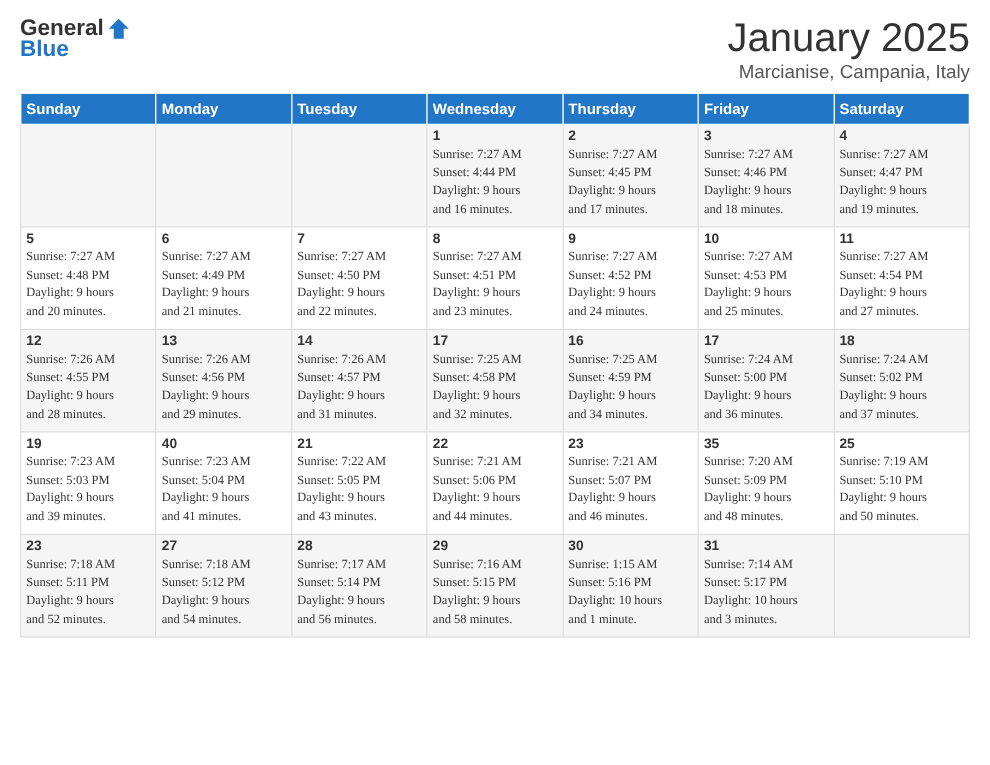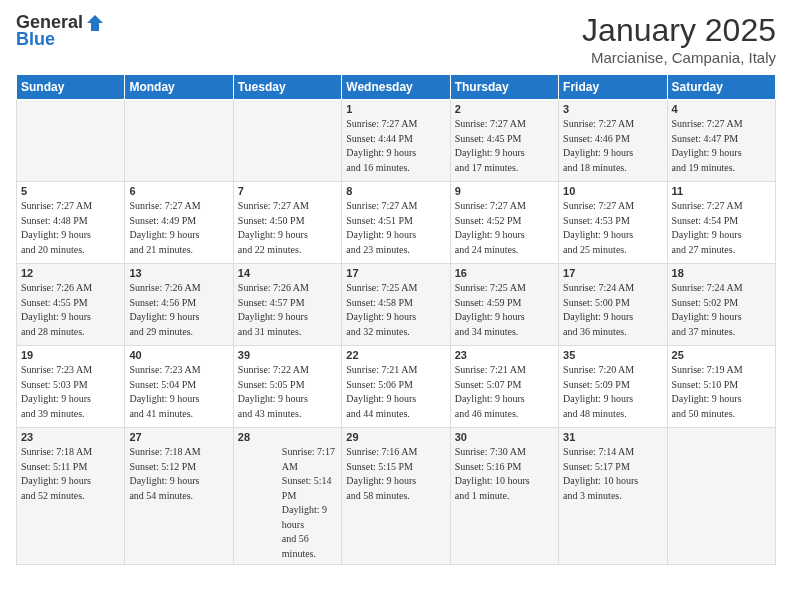--- a/index.html
+++ b/index.html
@@ -279,21 +279,21 @@
 and 39 minutes.</div>
           </td>
           <td>
             <div class="day-num">40</div>
             <div class="day-info" style="white-space: pre-line;">Sunrise: 7:23 AM
 Sunset: 5:04 PM
 Daylight: 9 hours
 and 41 minutes.</div>
           </td>
           <td>
-            <div class="day-num">39</div>
+            <div class="day-num">21</div>
             <div class="day-info" style="white-space: pre-line;">Sunrise: 7:22 AM
 Sunset: 5:05 PM
 Daylight: 9 hours
 and 43 minutes.</div>
           </td>
           <td>
             <div class="day-num">22</div>
             <div class="day-info" style="white-space: pre-line;">Sunrise: 7:21 AM
 Sunset: 5:06 PM
 Daylight: 9 hours
@@ -331,35 +331,35 @@
           </td>
           <td>
             <div class="day-num">27</div>
             <div class="day-info" style="white-space: pre-line;">Sunrise: 7:18 AM
 Sunset: 5:12 PM
 Daylight: 9 hours
 and 54 minutes.</div>
           </td>
           <td>
             <div class="day-num">28</div>
-            <div class="day-info" style="white-space: pre-line; margin-left: 44px;">Sunrise: 7:17 AM
+            <div class="day-info" style="white-space: pre-line;">Sunrise: 7:17 AM
 Sunset: 5:14 PM
 Daylight: 9 hours
 and 56 minutes.</div>
           </td>
           <td>
             <div class="day-num">29</div>
             <div class="day-info" style="white-space: pre-line;">Sunrise: 7:16 AM
 Sunset: 5:15 PM
 Daylight: 9 hours
 and 58 minutes.</div>
           </td>
           <td>
             <div class="day-num">30</div>
-            <div class="day-info" style="white-space: pre-line;">Sunrise: 7:30 AM
+            <div class="day-info" style="white-space: pre-line;">Sunrise: 1:15 AM
 Sunset: 5:16 PM
 Daylight: 10 hours
 and 1 minute.</div>
           </td>
           <td>
             <div class="day-num">31</div>
             <div class="day-info" style="white-space: pre-line;">Sunrise: 7:14 AM
 Sunset: 5:17 PM
 Daylight: 10 hours
 and 3 minutes.</div>

